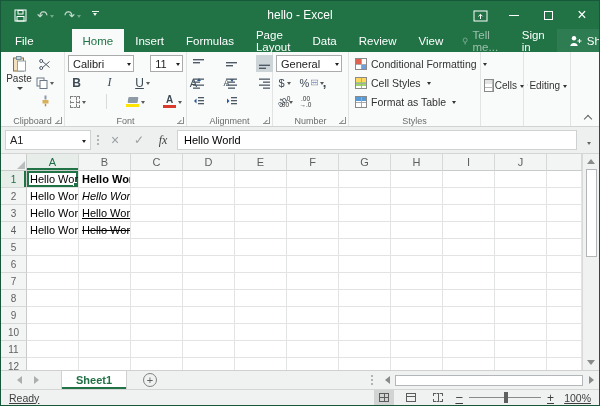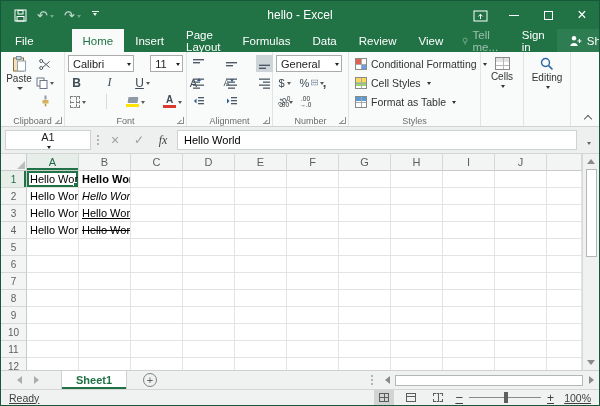--- a/index.html
+++ b/index.html
@@ -62,30 +62,30 @@
   .bordericon::after{ content:""; position:absolute; top:0; bottom:0; left:5px; border-left:1px dashed #808080; }
   .bucket{ width:10px; height:6px; background:#8e9aa5; border-radius:1px; transform:skewX(-8deg); }
   .decic{ display:flex; flex-direction:column; font-size:6.5px; line-height:6px; color:#333; align-items:center; }
   .styles-item{ height:19px; display:flex; align-items:center; gap:4px; font-size:10.5px; color:#333; white-space:nowrap; }
   .sicon{ width:12px; height:12px; border:1px solid #8a8a8a; position:relative; flex:0 0 12px; }
   .sicon::before{ content:""; position:absolute; left:0; right:0; top:5px; border-top:1px solid #aaa; }
   .sicon::after{ content:""; position:absolute; top:0; bottom:0; left:5px; border-left:1px solid #aaa; }
   .sicon.cf{ background:linear-gradient(90deg,#e0614f 0 50%,#fff 50% 100%) top/100% 50% no-repeat, linear-gradient(90deg,#fff 0 50%,#6d9edd 50% 100%) bottom/100% 50% no-repeat; }
   .sicon.tbl{ background:linear-gradient(#5b9bd5 0 4px,#fff 4px); }
   .sicon.cst{ background:linear-gradient(#ffd75e 0 4px,#9fd468 4px 8px,#fff 8px); }
-  .bigbtn{ width:40px; display:flex; flex-direction:column; align-items:center; padding-top:3px; gap:1px; color:#333; }
+  .bigbtn{ width:40px; display:flex; flex-direction:row; align-items:center; padding-top:3px; gap:1px; color:#333; }
   .bigbtn .lbl{ font-size:10px; }
   .cells-ic{ width:15px; height:13px; border:1px solid #8a8a8a; background:linear-gradient(#e3e3e3 0 4px,#fff 4px); position:relative; }
   .cells-ic::before{ content:""; position:absolute; left:0; right:0; top:7px; border-top:1px solid #b5b5b5; }
   .cells-ic::after{ content:""; position:absolute; top:0; bottom:0; left:7px; border-left:1px solid #b5b5b5; }
   .chev-up{ position:absolute; right:8px; bottom:4px; width:6px; height:6px; border-top:1px solid #5f5f5f; border-left:1px solid #5f5f5f; transform:rotate(45deg); }
 
   
   .fbar{ height:27px; flex:0 0 27px; background:#eef0f0; border-bottom:1px solid #d5d5d5; display:flex; align-items:center; padding:3px 4px; gap:4px; }
-  .namebox{ width:86px; height:20px; background:#fff; border:1px solid #cfd2d3; display:flex; align-items:center; justify-content:space-between; padding:0 4px; font-size:11px; color:#222;flex-direction:column; }
+  .namebox{ width:86px; height:20px; background:#fff; border:1px solid #cfd2d3; display:flex; align-items:center; justify-content:space-between; padding:0 4px; font-size:11px; color:#222; }
   .grip-dots{ display:flex; flex-direction:column; gap:2px; padding:0 2px; }
   .grip-dots i{ width:2px; height:2px; background:#9aa0a3; border-radius:50%; display:block; }
   .fbtn{ width:20px; height:20px; display:flex; align-items:center; justify-content:center; font-size:12px; color:#9b9f9f; }
   .fbtn.fx{ color:#3f3f3f; font-family:"Liberation Serif",serif; font-style:italic; font-size:12px; }
   .ffield{ flex:1; height:20px; background:#fff; border:1px solid #cfd2d3; display:flex; align-items:center; padding:0 6px; font-size:11px; color:#000; }
   .fexpand{ color:#666; padding:0 4px; }
 
   
   .sheet{ height:216px; flex:0 0 216px; display:flex; overflow:hidden; background:#fff; }
   .grid{ width:581px; display:grid; grid-template-columns:26px repeat(10,52px) 1fr; grid-auto-rows:17px; overflow:hidden; font-size:11px; }
@@ -184,22 +184,22 @@
       <span class="wbtn" style="font-size:16px">
           <span>×</span>
         </span>
     </div>
   </div>
 
   <div class="tabrow">
     <span class="rtab file">File</span>
     <span class="rtab active">Home</span>
     <span class="rtab">Insert</span>
+    <span class="rtab">Formulas</span>
     <span class="rtab">Page Layout</span>
-    <span class="rtab">Formulas</span>
     <span class="rtab">Data</span>
     <span class="rtab">Review</span>
     <span class="rtab">View</span>
     <span class="tellme">
       <svg width="10" height="12" viewBox="0 0 10 12">
           <circle cx="5" cy="4.5" r="3.2" fill="none" stroke="rgba(255,255,255,.55)"></circle>
           <path d="M3.8 9 h2.4 M3.8 10.6 h2.4" stroke="rgba(255,255,255,.55)"></path>
         </svg>
       <span>Tell me...</span>
     </span>

